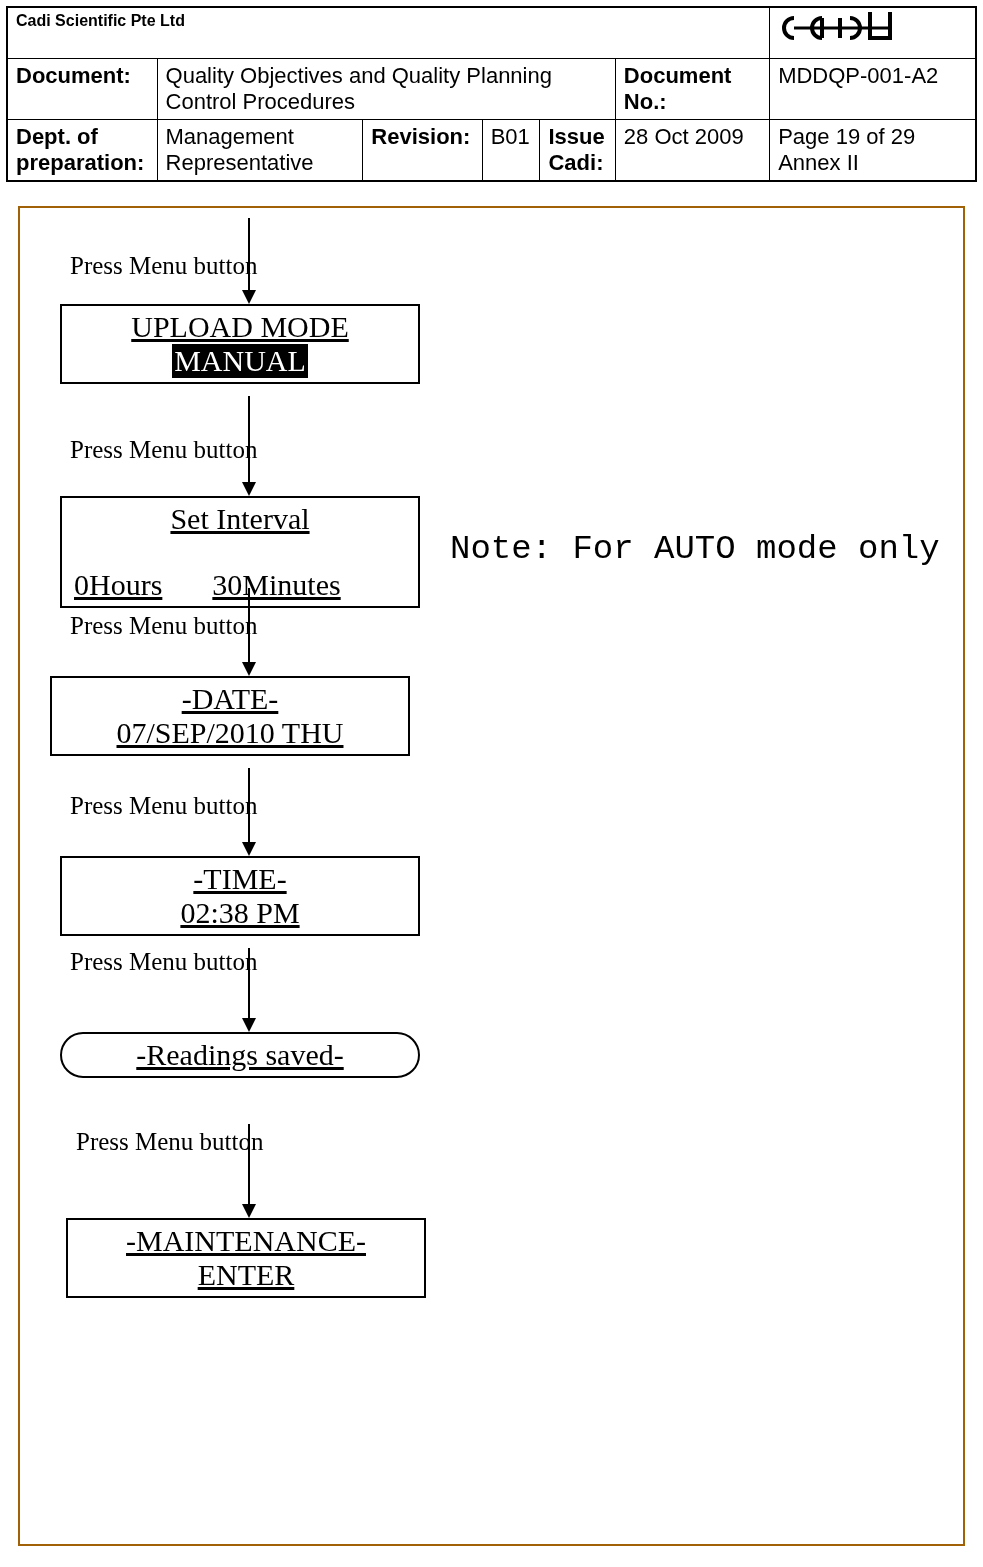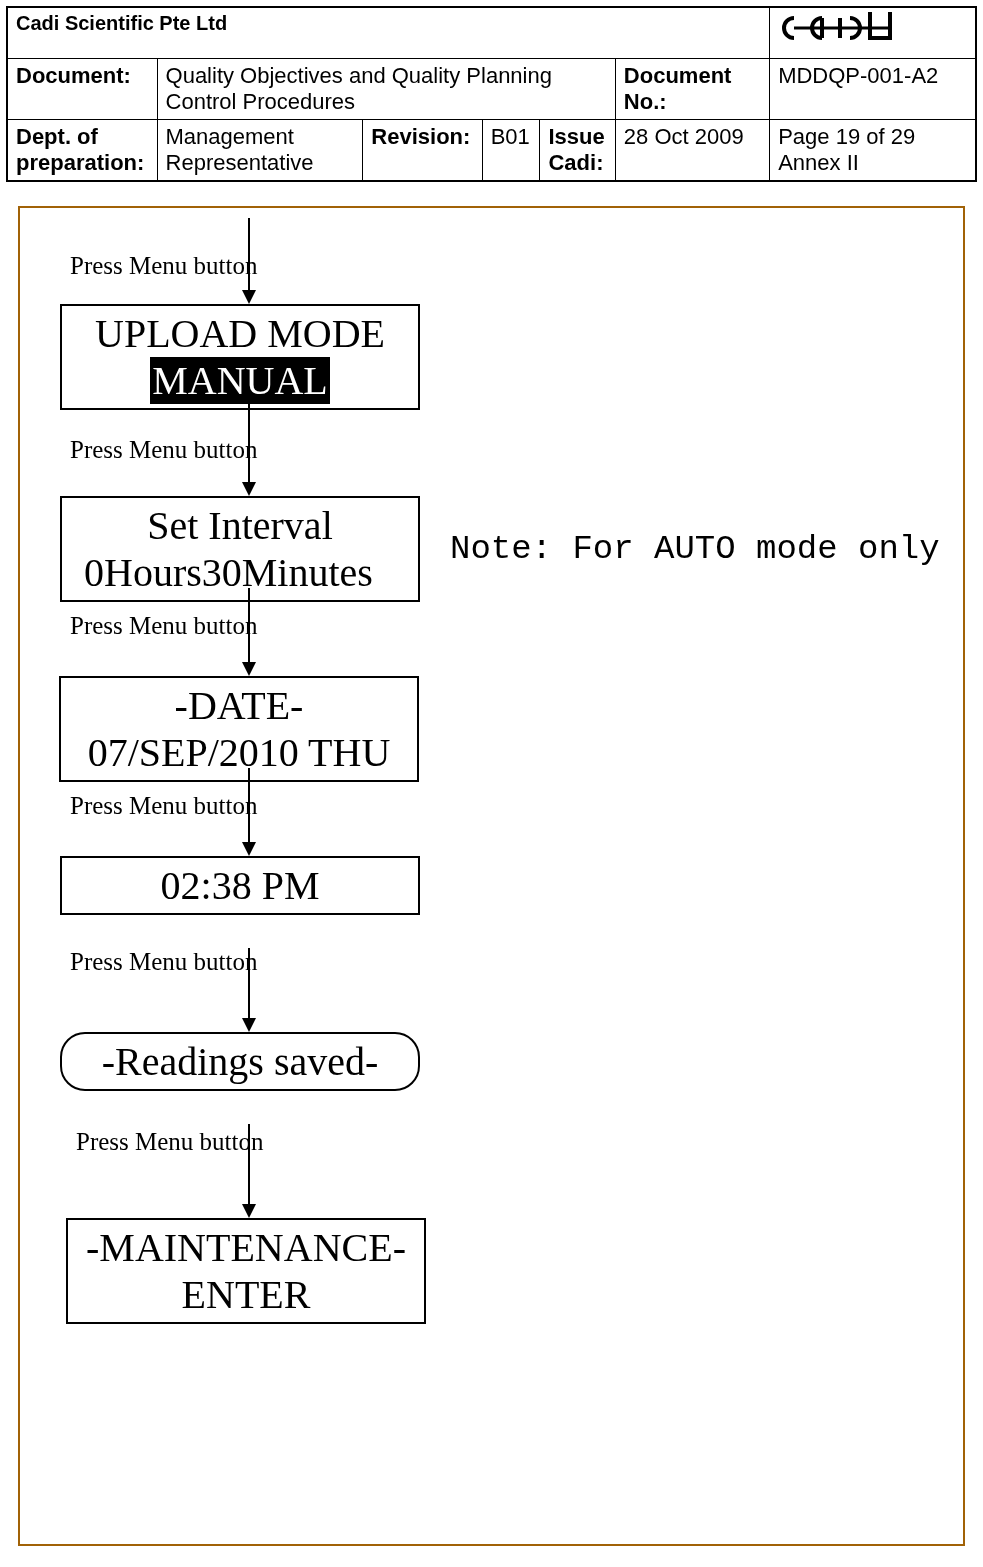--- a/index.html
+++ b/index.html
@@ -46,22 +46,23 @@
     .step-label {
       font-family: "Times New Roman", serif;
       font-size: 25px;
       position: absolute;
     }
     .box {
       position: absolute;
       border: 2px solid #000;
       background: #fff;
       font-family: "Times New Roman", serif;
-      font-size: 40px;
-      padding: 4px 16px;
+      font-size: 30px;
+      padding: 4px 6px;
+      text-decoration: underline;
     }
     .box .line1 { text-align: center; }
     .box .line2 { text-align: center; }
     .highlight {
       background: #000;
       color: #fff;
       display: inline-block;
       padding: 0 2px;
     }
     .note {
@@ -77,37 +78,39 @@
     .arrow-head {
       position: absolute;
       width: 0; height: 0;
       border-left: 7px solid transparent;
       border-right: 7px solid transparent;
       border-top: 14px solid #000;
     }
     .interval-row {
       display: flex;
       justify-content: flex-start;
+      gap: 50px;
       padding-left: 6px;
+      margin-top: 32px;
     }
     .page-info {
       font-size: 18px;
     }
     .logo-svg {
       display: inline-block;
     }
   </style>
 </head>
 <body>
 
 <div class="page-border">
   <table class="header-table">
     <tbody>
         <tr>
-      <td colspan="6" class="bold" style="font-size:20px;">Cadi Scientific Pte Ltd</td>
+      <td colspan="6" class="bold" style="font-size:16px;">Cadi Scientific Pte Ltd</td>
       <td rowspan="1" class="logo-cell">
         <svg class="logo-svg" width="130" height="36" viewBox="0 0 130 36">
           <path d="M 16 26 A 10 10 0 1 1 16 6" fill="none" stroke="#000" stroke-width="4"></path>
           <path d="M 44 26 A 10 10 0 1 1 44 6" fill="none" stroke="#000" stroke-width="4"></path>
           <line x1="44" y1="6" x2="44" y2="26" stroke="#000" stroke-width="4"></line>
           <path d="M 72 6 A 10 10 0 1 1 72 26" fill="none" stroke="#000" stroke-width="4"></path>
           <line x1="62" y1="6" x2="62" y2="26" stroke="#000" stroke-width="4"></line>
           <line x1="16" y1="16" x2="112" y2="16" stroke="#000" stroke-width="3"></line>
           <rect x="90" y="0" width="4" height="28" fill="#000"></rect>
           <rect x="90" y="24" width="24" height="4" fill="#000"></rect>
@@ -160,30 +163,31 @@
         <span>30Minutes</span>
       </div>
     </div>
 
     <div class="note" style="left:400px; top:312px;">Note: For AUTO mode only</div>
 
     <div class="arrow-line" style="left:198px; top:370px; height:78px;"></div>
     <div class="arrow-head" style="left:192px; top:444px;"></div>
     <div class="step-label" style="left:20px; top:394px;">Press Menu button</div>
 
-    <div class="box" style="left:9px; top:458px; width:360px;">
+    <div class="box" style="left:0; top:458px; width:360px;">
       <div class="line1">-DATE-</div>
       <div class="line2">07/SEP/2010    THU</div>
     </div>
 
     <div class="arrow-line" style="left:198px; top:550px; height:78px;"></div>
     <div class="arrow-head" style="left:192px; top:624px;"></div>
     <div class="step-label" style="left:20px; top:574px;">Press Menu button</div>
 
     <div class="box" style="left:10px; top:638px; width:360px;">
+      <div class="line1">-TIME-</div>
       <div class="line2">02:38  PM</div>
     </div>
 
     <div class="arrow-line" style="left:198px; top:730px; height:74px;"></div>
     <div class="arrow-head" style="left:192px; top:800px;"></div>
     <div class="step-label" style="left:20px; top:730px;">Press Menu button</div>
 
     <div class="box" style="left:10px; top:814px; width:360px;border-radius:25px;">
       <div class="line1">-Readings saved-</div>
     </div>

